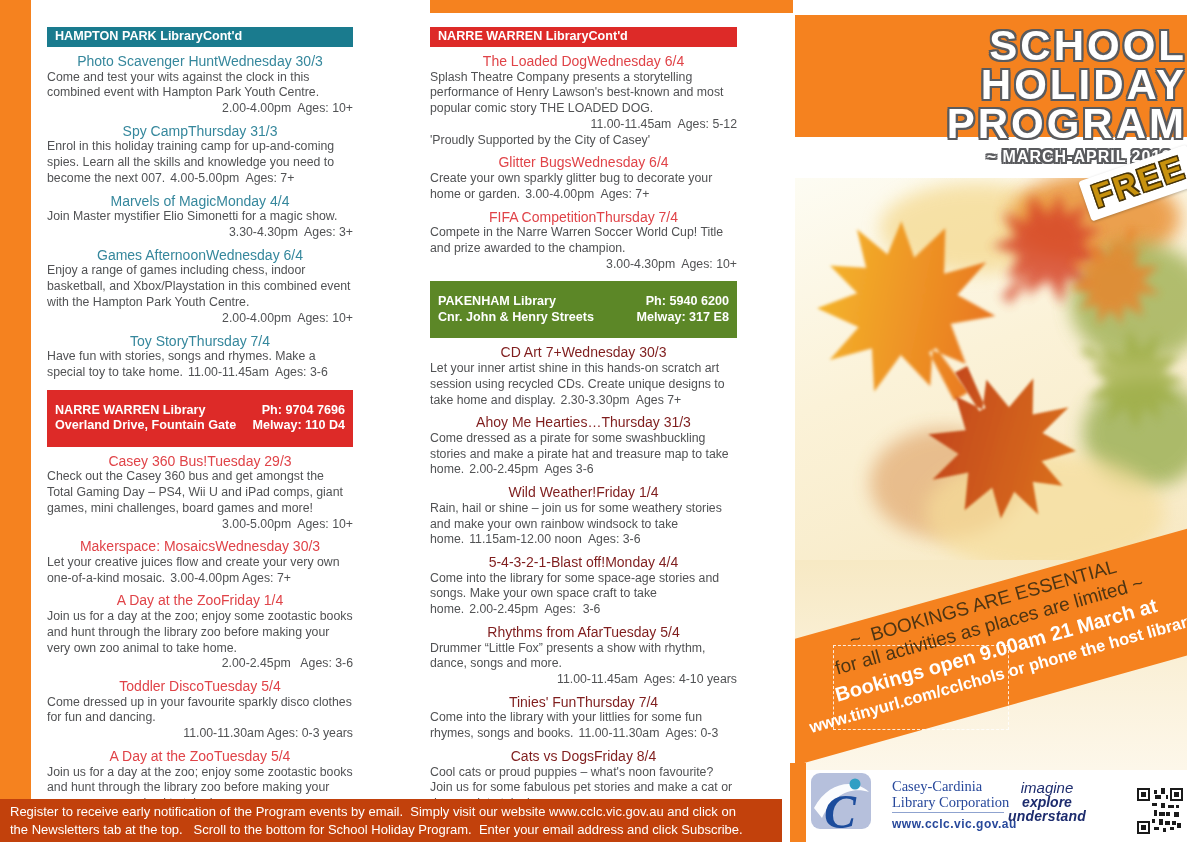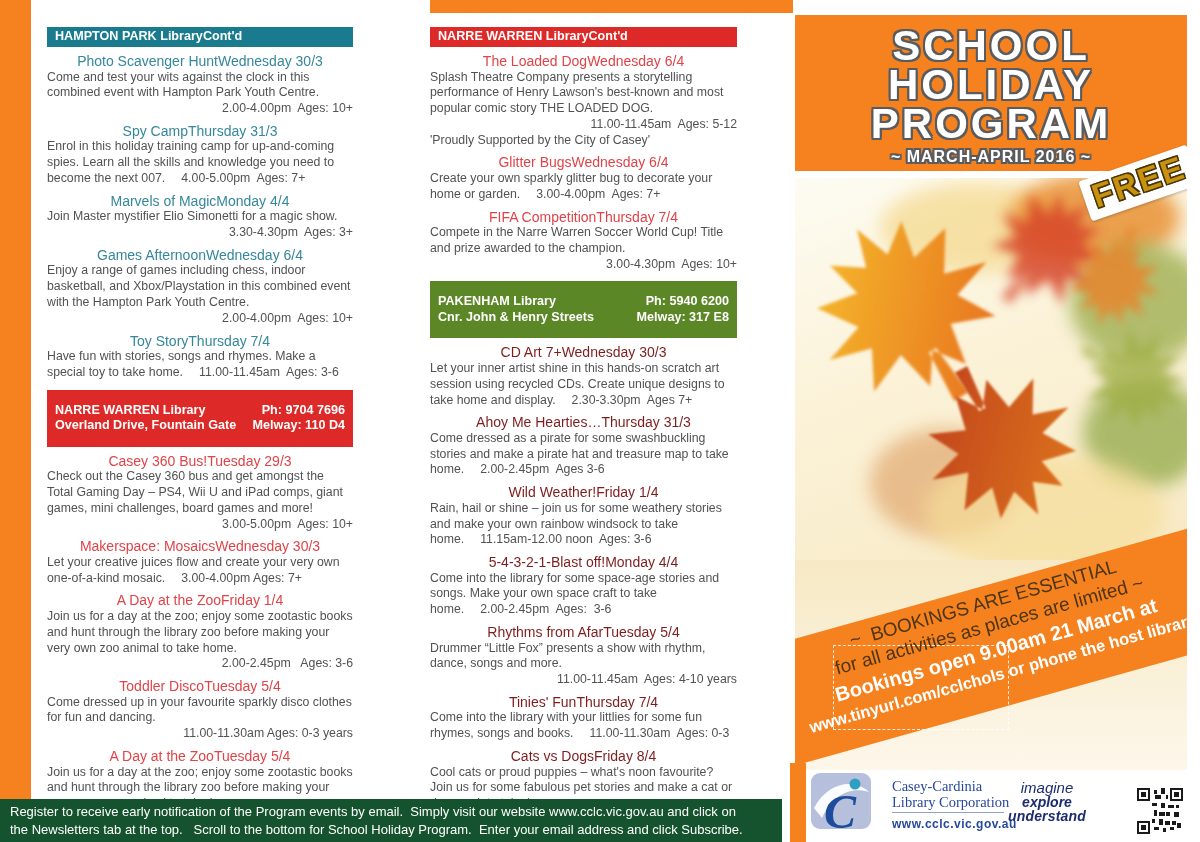--- a/index.html
+++ b/index.html
@@ -23,30 +23,30 @@
   .teal-bar{background:#1a7b8e}.red-bar{background:#dd2a28}.green-bar{background:#5c8727}
   .section{margin-top:0}
   .mt{margin-top:9px}
   .event{margin-top:6px}
   .ehead{display:flex;justify-content:center;font-size:14px;line-height:16.5px}
   .teal .ehead{color:#35879c}
   .red .ehead{color:#e04348}
   .green .ehead{color:#7f1d1d}
   .ebody,.etime,.enote{margin:0;font-size:12.3px;line-height:15.8px}
   .etime{text-align:right}
-  .t{margin-left:16px;white-space:nowrap}
+  .t{margin-left:5px;white-space:nowrap}
 
   
-  .footer{position:absolute;left:0;top:799px;width:782px;height:43px;background:#14532d;color:#fff;
+  .footer{position:absolute;left:0;top:799px;width:782px;height:43px;background:#c2410c;color:#fff;
           font-size:13px;line-height:17.5px;padding:4px 12px 0 10px;box-sizing:border-box;z-index:6}
 
   
   .cover{position:absolute;left:795px;top:0;width:392px;height:842px;background:#fff;overflow:hidden}
-  .cover-head{position:absolute;left:0;top:15px;width:392px;height:156px;background:#f5821f;
-              text-align:center;box-sizing:border-box;padding-top:11px}
+  .cover-head{position:absolute;left:0;top:15px;width:392px;height:122px;background:#f5821f;
+              text-align:right;box-sizing:border-box;padding-top:11px}
   .cover-title{font-size:42px;font-weight:bold;letter-spacing:3px;line-height:39px;color:#fff}
   .cover-sub{font-size:16px;font-weight:bold;letter-spacing:1px;color:#fff;margin-top:5px}
   .outline{text-shadow:-2px -2px 0 #5a5b5e,2px -2px 0 #5a5b5e,-2px 2px 0 #5a5b5e,2px 2px 0 #5a5b5e,
            -2px 0 0 #5a5b5e,2px 0 0 #5a5b5e,0 -2px 0 #5a5b5e,0 2px 0 #5a5b5e}
   .photo{position:absolute;left:0;top:178px;width:392px;height:382px;
          background:linear-gradient(160deg,#fdfcf3 0%,#fbf2d8 45%,#f7e9c4 100%);overflow:hidden}
   .cream{position:absolute;left:0;top:560px;width:392px;height:210px;
          background:linear-gradient(#f7e9c4,#fdf7ea)}
   .free{position:absolute;left:287px;top:162px;background:#fff;padding:1px 9px 3px;border-radius:3px;
         transform:rotate(-19deg);z-index:4;box-shadow:0 1px 3px rgba(0,0,0,.25)}

